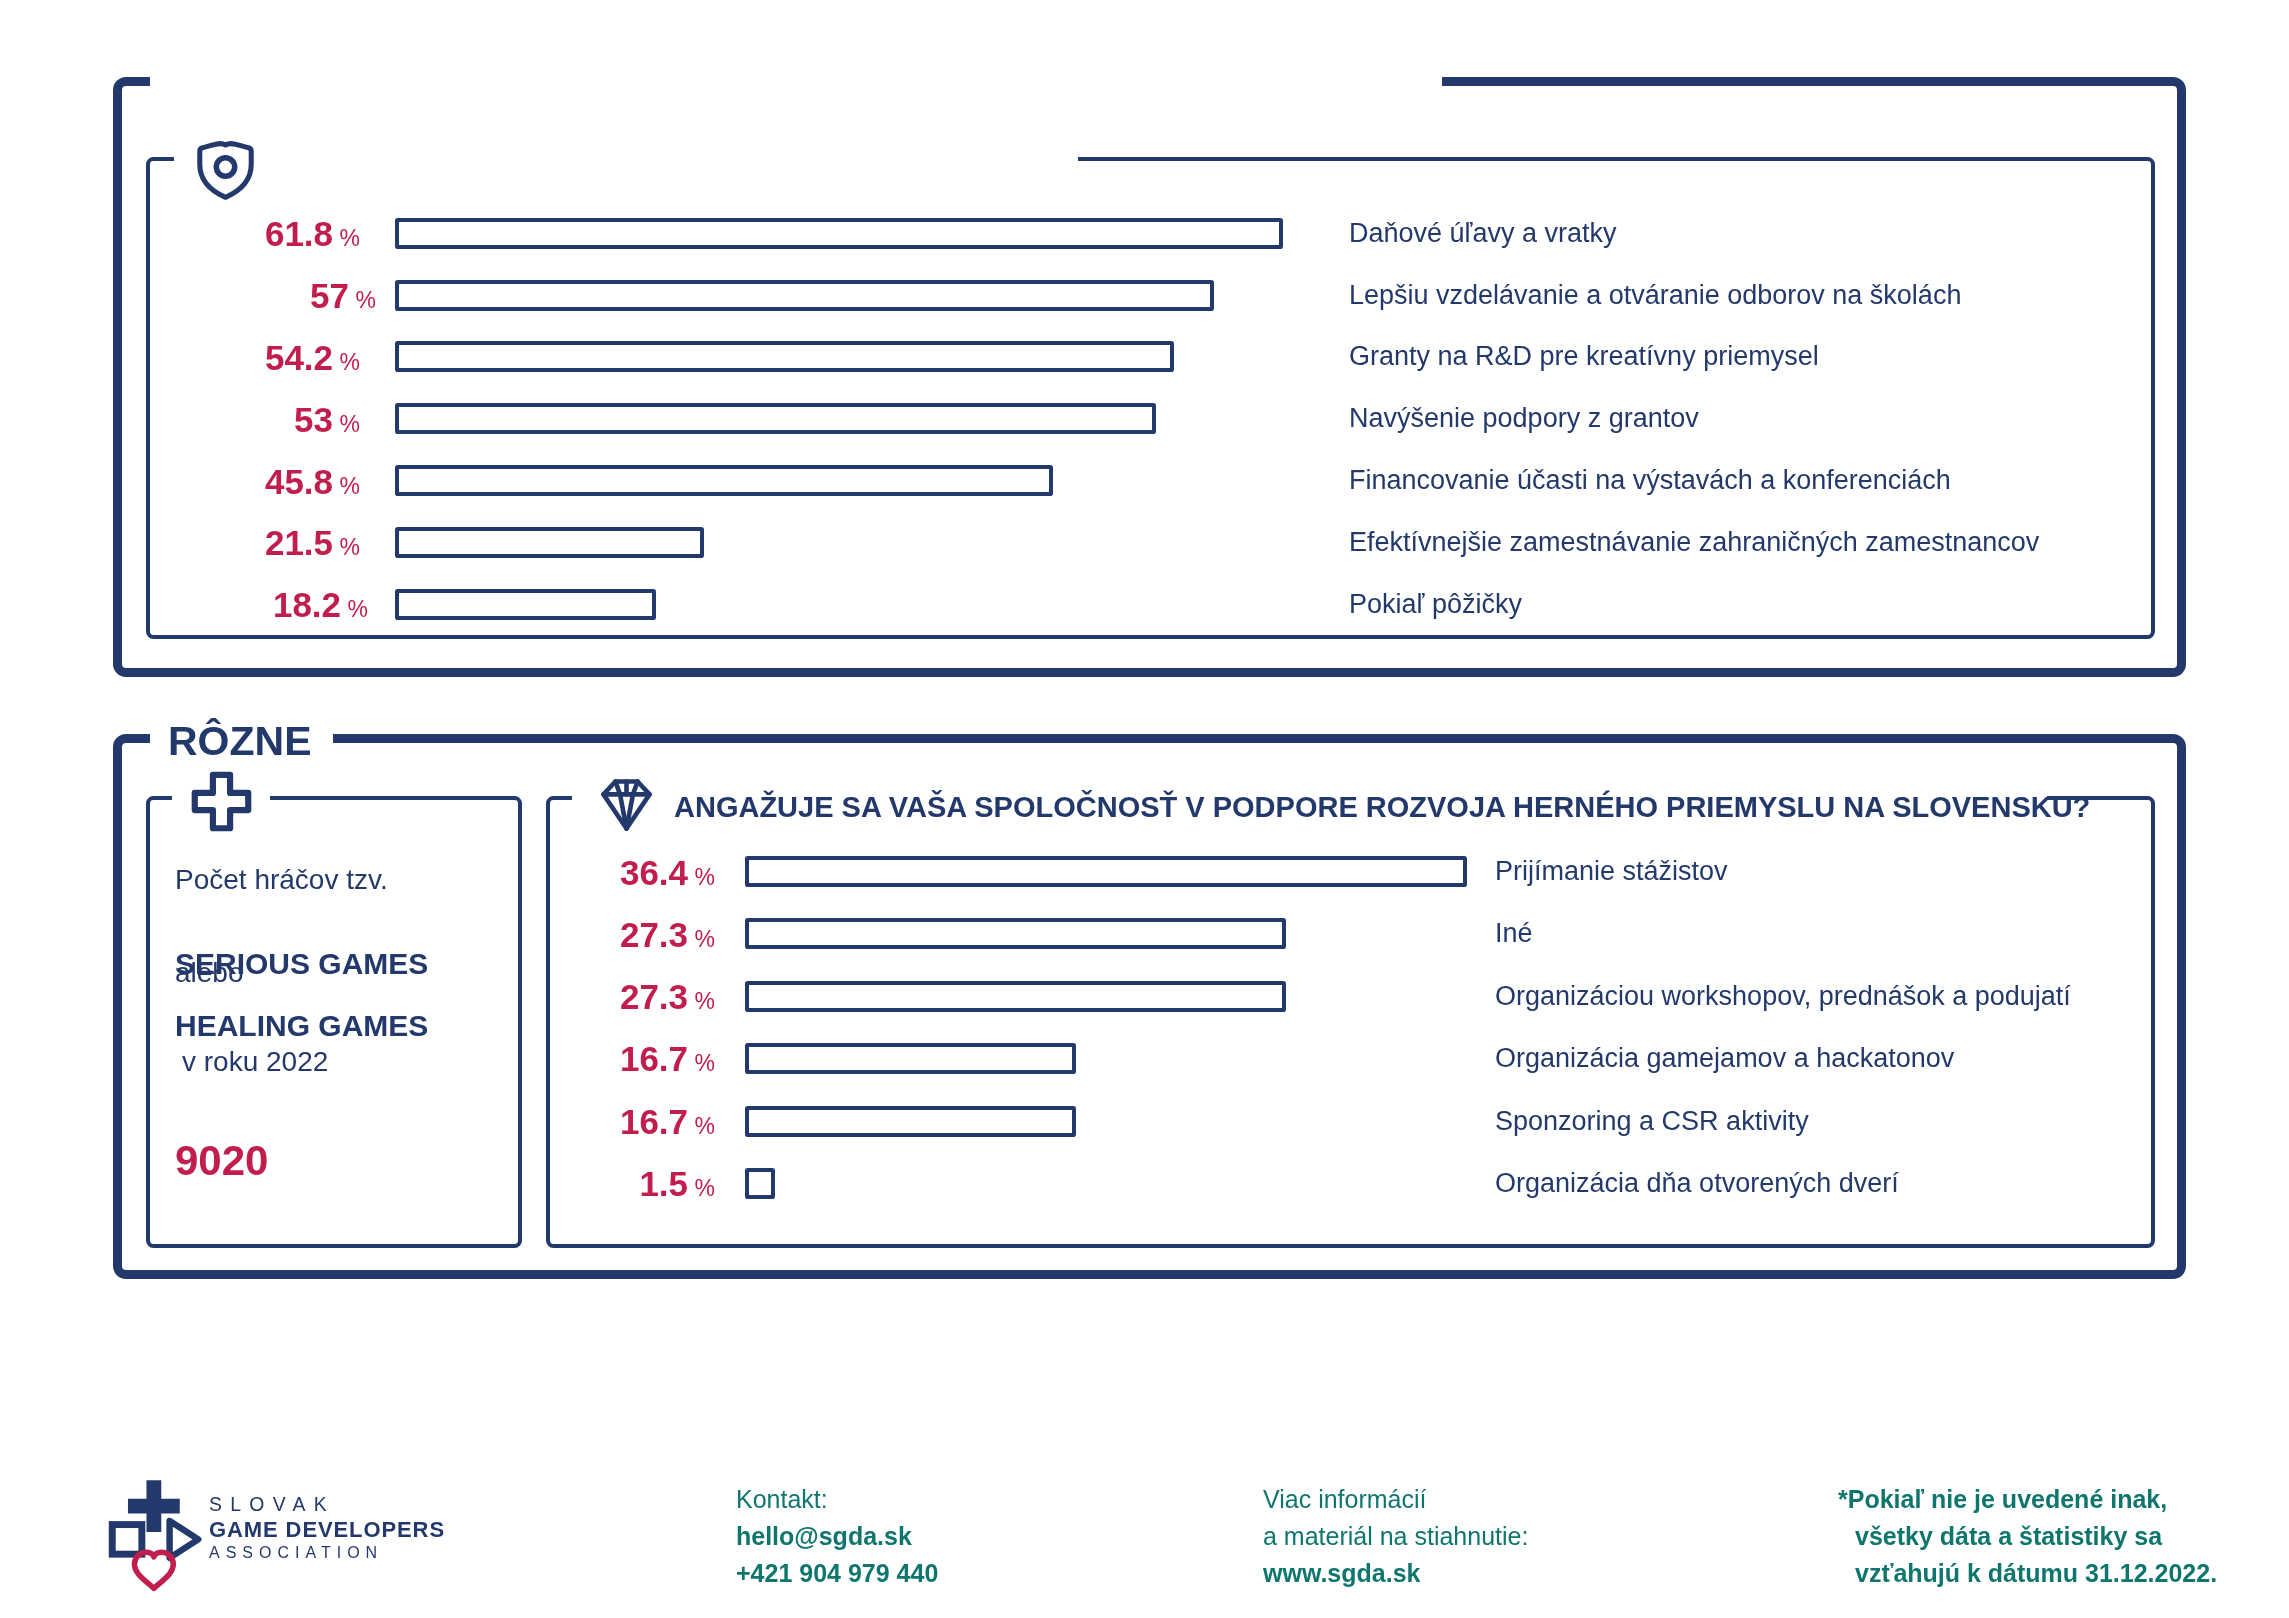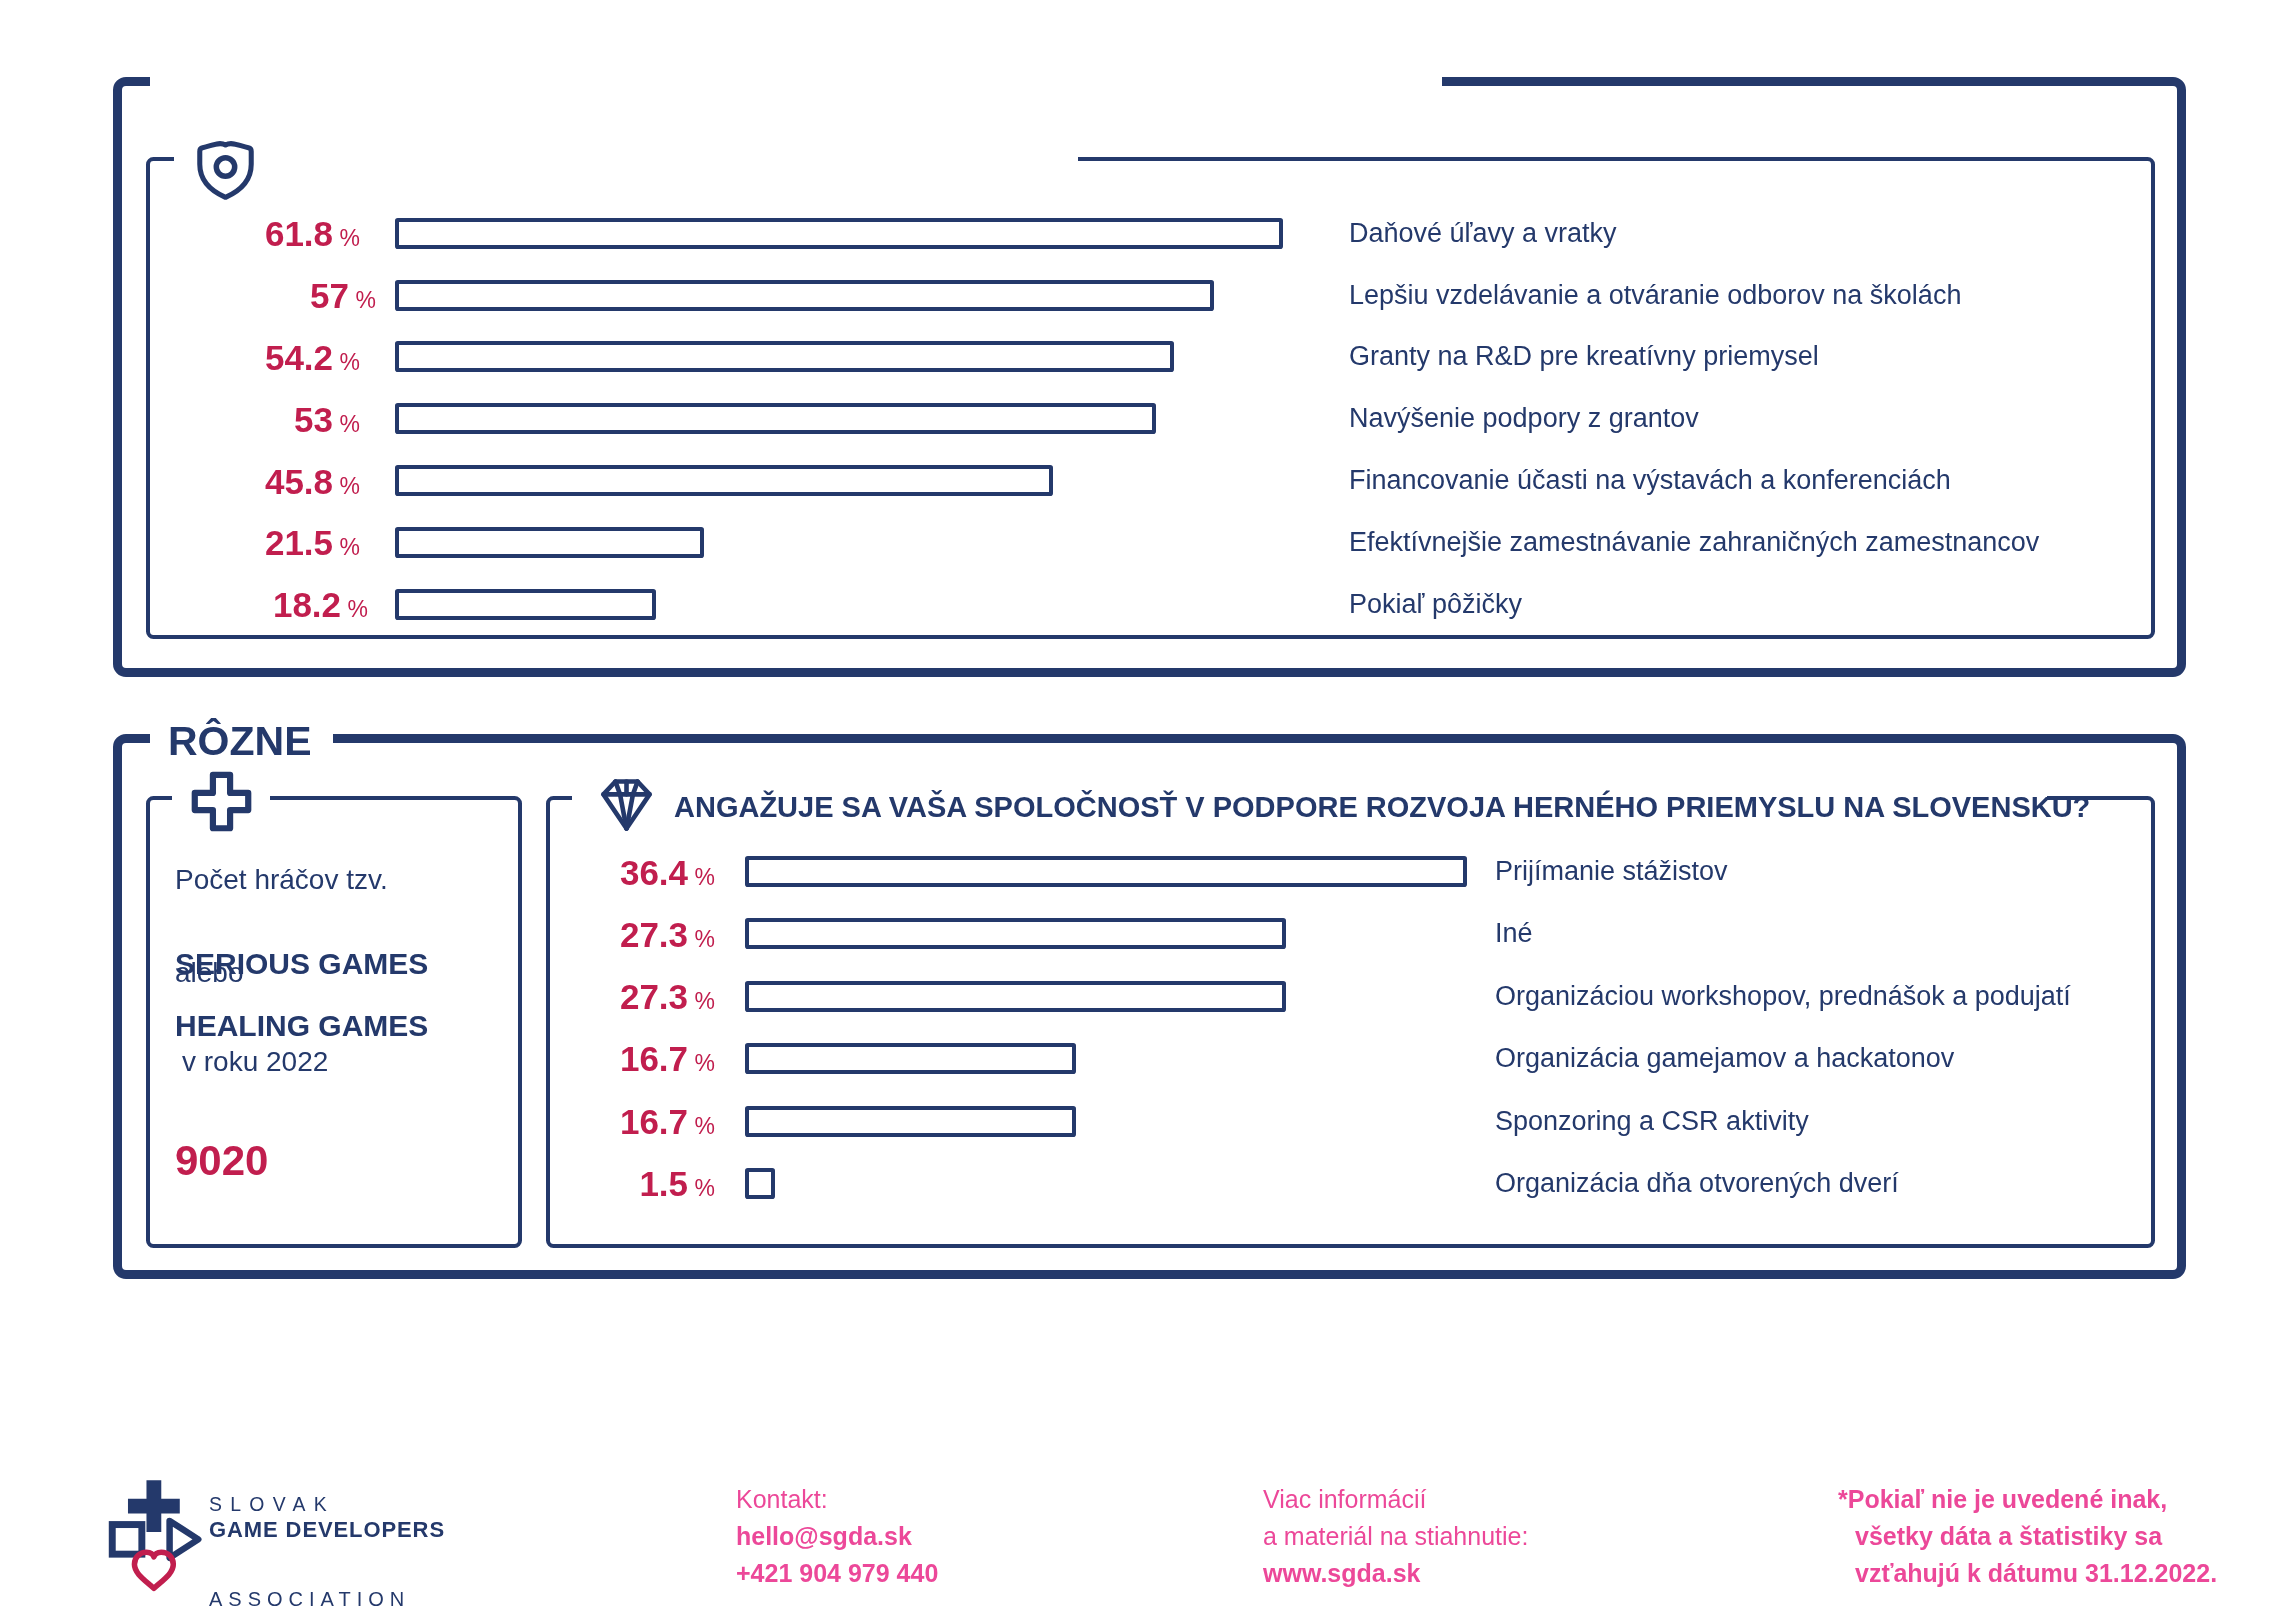--- a/index.html
+++ b/index.html
@@ -17,26 +17,26 @@
   .row-value{position:absolute;display:flex;align-items:baseline;justify-content:flex-end;color:#C11E4E;white-space:nowrap;}
   .row-value .num{font-size:35px;font-weight:700;line-height:41px;}
   .row-value .unit{font-size:23px;font-weight:400;margin-left:6.5px;}
   .bar{position:absolute;border:4.6px solid #24396B;background:#fff;border-radius:2.8px;box-sizing:border-box;}
   .row-label{position:absolute;font-size:27px;line-height:31px;color:#24396B;white-space:nowrap;}
   
   .stat-line{position:absolute;font-size:28px;line-height:33px;color:#24396B;white-space:nowrap;}
   .stat-strong{position:absolute;font-size:30px;line-height:35px;font-weight:700;color:#24396B;white-space:nowrap;}
   .stat-value{position:absolute;font-size:42px;line-height:46px;font-weight:700;color:#C11E4E;white-space:nowrap;}
   
-  .foot-line{position:absolute;font-size:25px;line-height:30px;color:#ec4899;white-space:nowrap;}
+  .foot-line{position:absolute;font-size:25px;line-height:30px;color:#0f766e;white-space:nowrap;}
   .bold{font-weight:700;}
   .semibold{font-weight:700;}
   .logo-slovak{position:absolute;font-size:19.4px;letter-spacing:8.3px;color:#24396B;white-space:nowrap;}
   .logo-gd{position:absolute;font-size:22px;font-weight:700;letter-spacing:0.9px;color:#24396B;white-space:nowrap;}
-  .logo-assoc{position:absolute;font-size:20px;letter-spacing:6px;color:#24396B;white-space:nowrap;margin-top:44px;}
+  .logo-assoc{position:absolute;font-size:16px;letter-spacing:6px;color:#24396B;white-space:nowrap;}
   svg{display:block;}
 </style>
 </head>
 <body>
 
 <div id="page">
 
   <div class="frame" style="left:113px;top:77px;width:2073px;height:600px;"></div>
   <div class="patch" style="left:150px;top:72px;width:1292px;height:20px;"></div>
 

